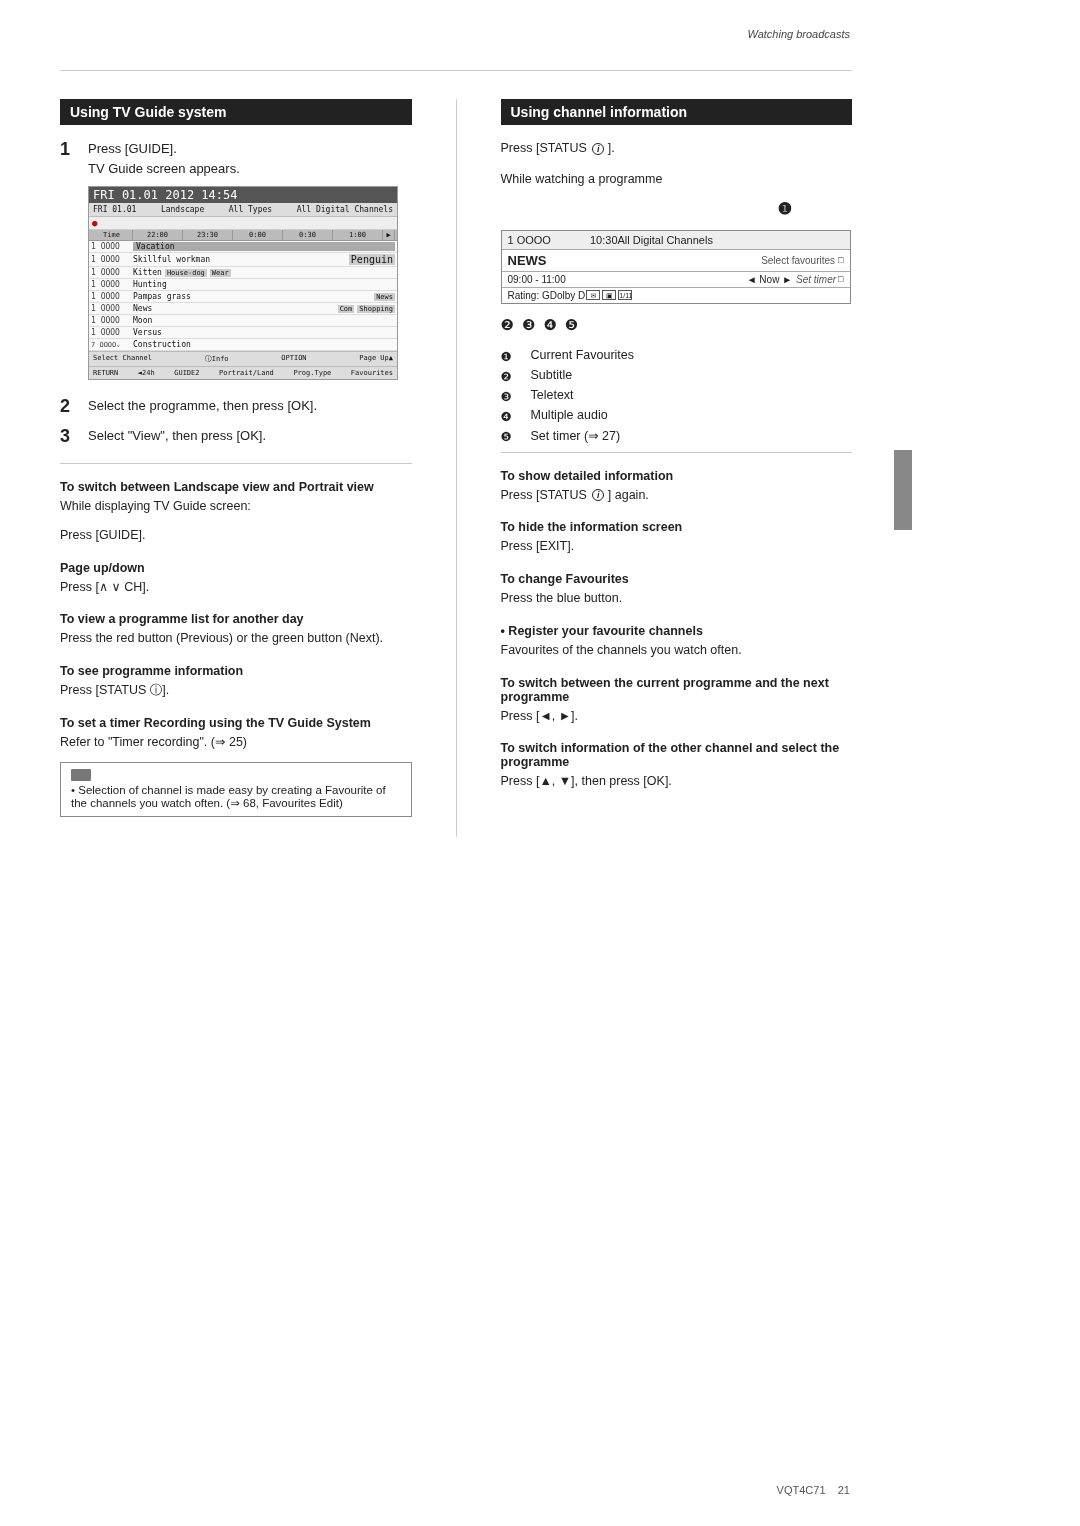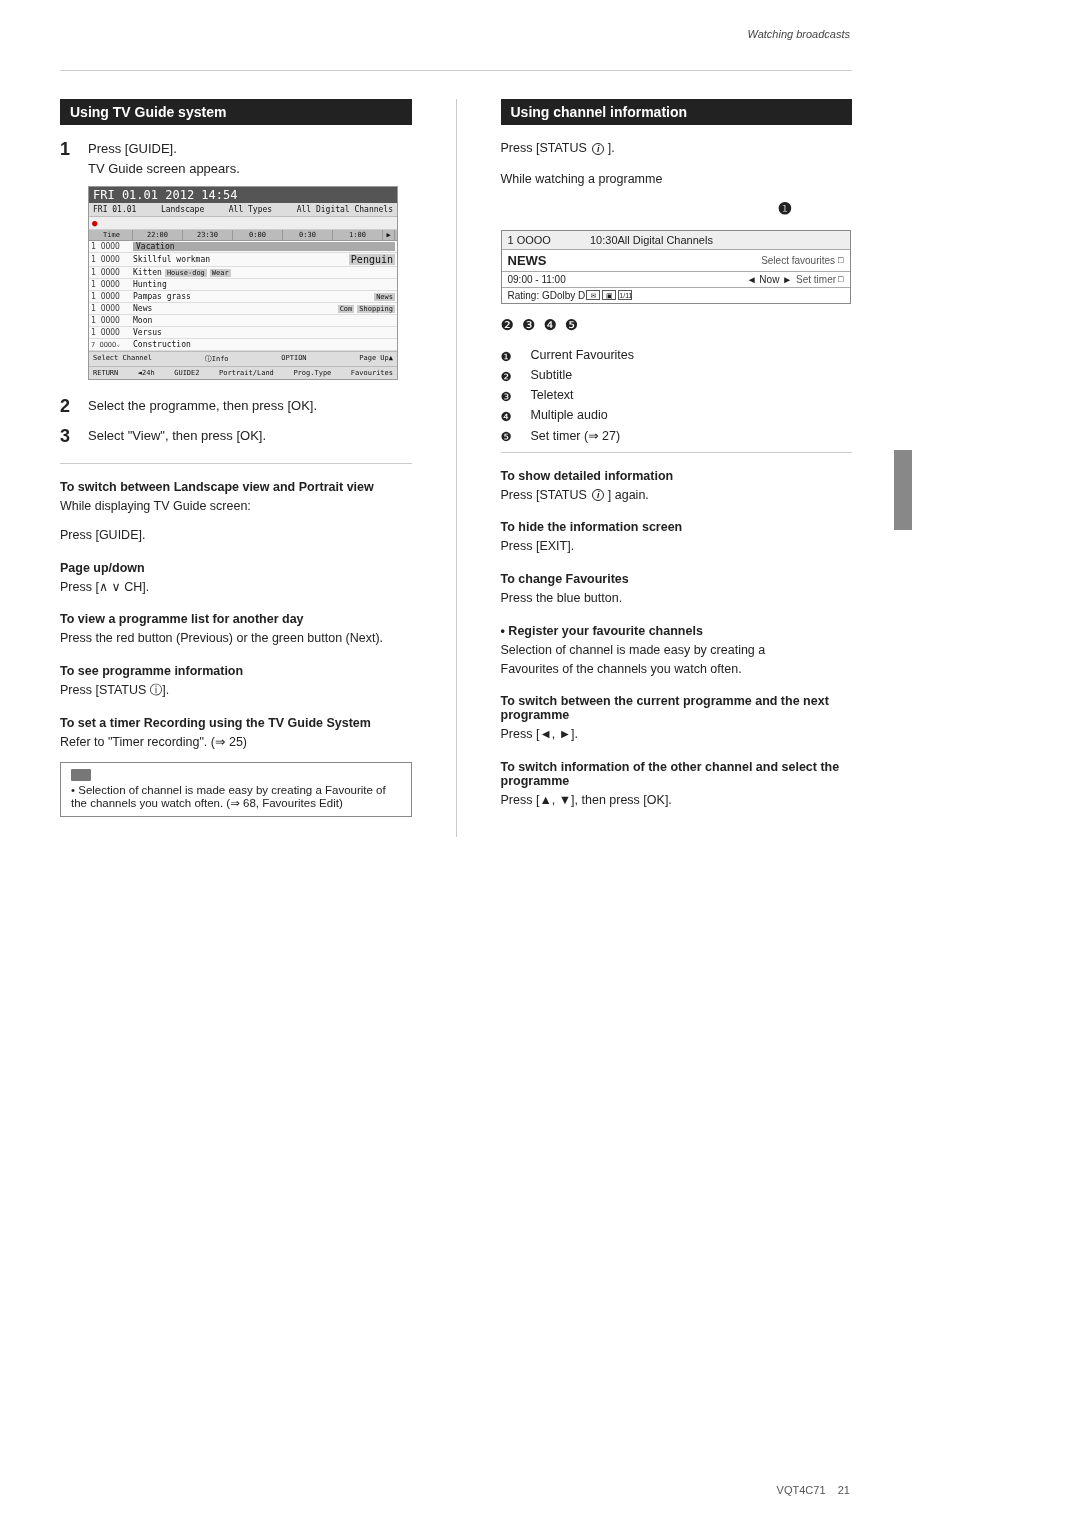--- a/index.html
+++ b/index.html
@@ -173,21 +173,21 @@
     .ch-info-row3 {
       display: flex;
       padding: 2px 6px;
       background: #fff;
       border-bottom: 1px solid #aaa;
       font-size: 10px;
       align-items: flex-start;
     }
     .ch-info-row3 .time-range { flex: 1; }
     .ch-info-row3 .nav-arrows { margin: 0 4px; }
-    .ch-info-row3 .set-timer { color: #555; }
+    .ch-info-row3 .set-timer { color: #555; font-style: italic; }
     .ch-info-row4 {
       display: flex;
       padding: 2px 6px;
       background: #fff;
       font-size: 10px;
     }
     .feature-list {
       margin: 8px 0 8px 0;
     }
     .feature-item {
@@ -519,21 +519,20 @@
         <div class="rs-body">Press [EXIT].</div>
       </div>
 
       <div class="right-subsection">
         <div class="rs-title">To change Favourites</div>
         <div class="rs-body">Press the blue button.</div>
       </div>
 
       <div class="right-subsection">
         <div class="rs-title">• Register your favourite channels</div>
-        <div class="rs-body">Selection of channel is made easy by creating a</div>
         <div class="rs-body">Favourites of the channels you watch often.</div>
       </div>
 
       <div class="right-subsection">
         <div class="rs-title">To switch between the current programme and the next programme</div>
         <div class="rs-body">Press [◄, ►].</div>
       </div>
 
       <div class="right-subsection">
         <div class="rs-title">To switch information of the other channel and select the programme</div>

